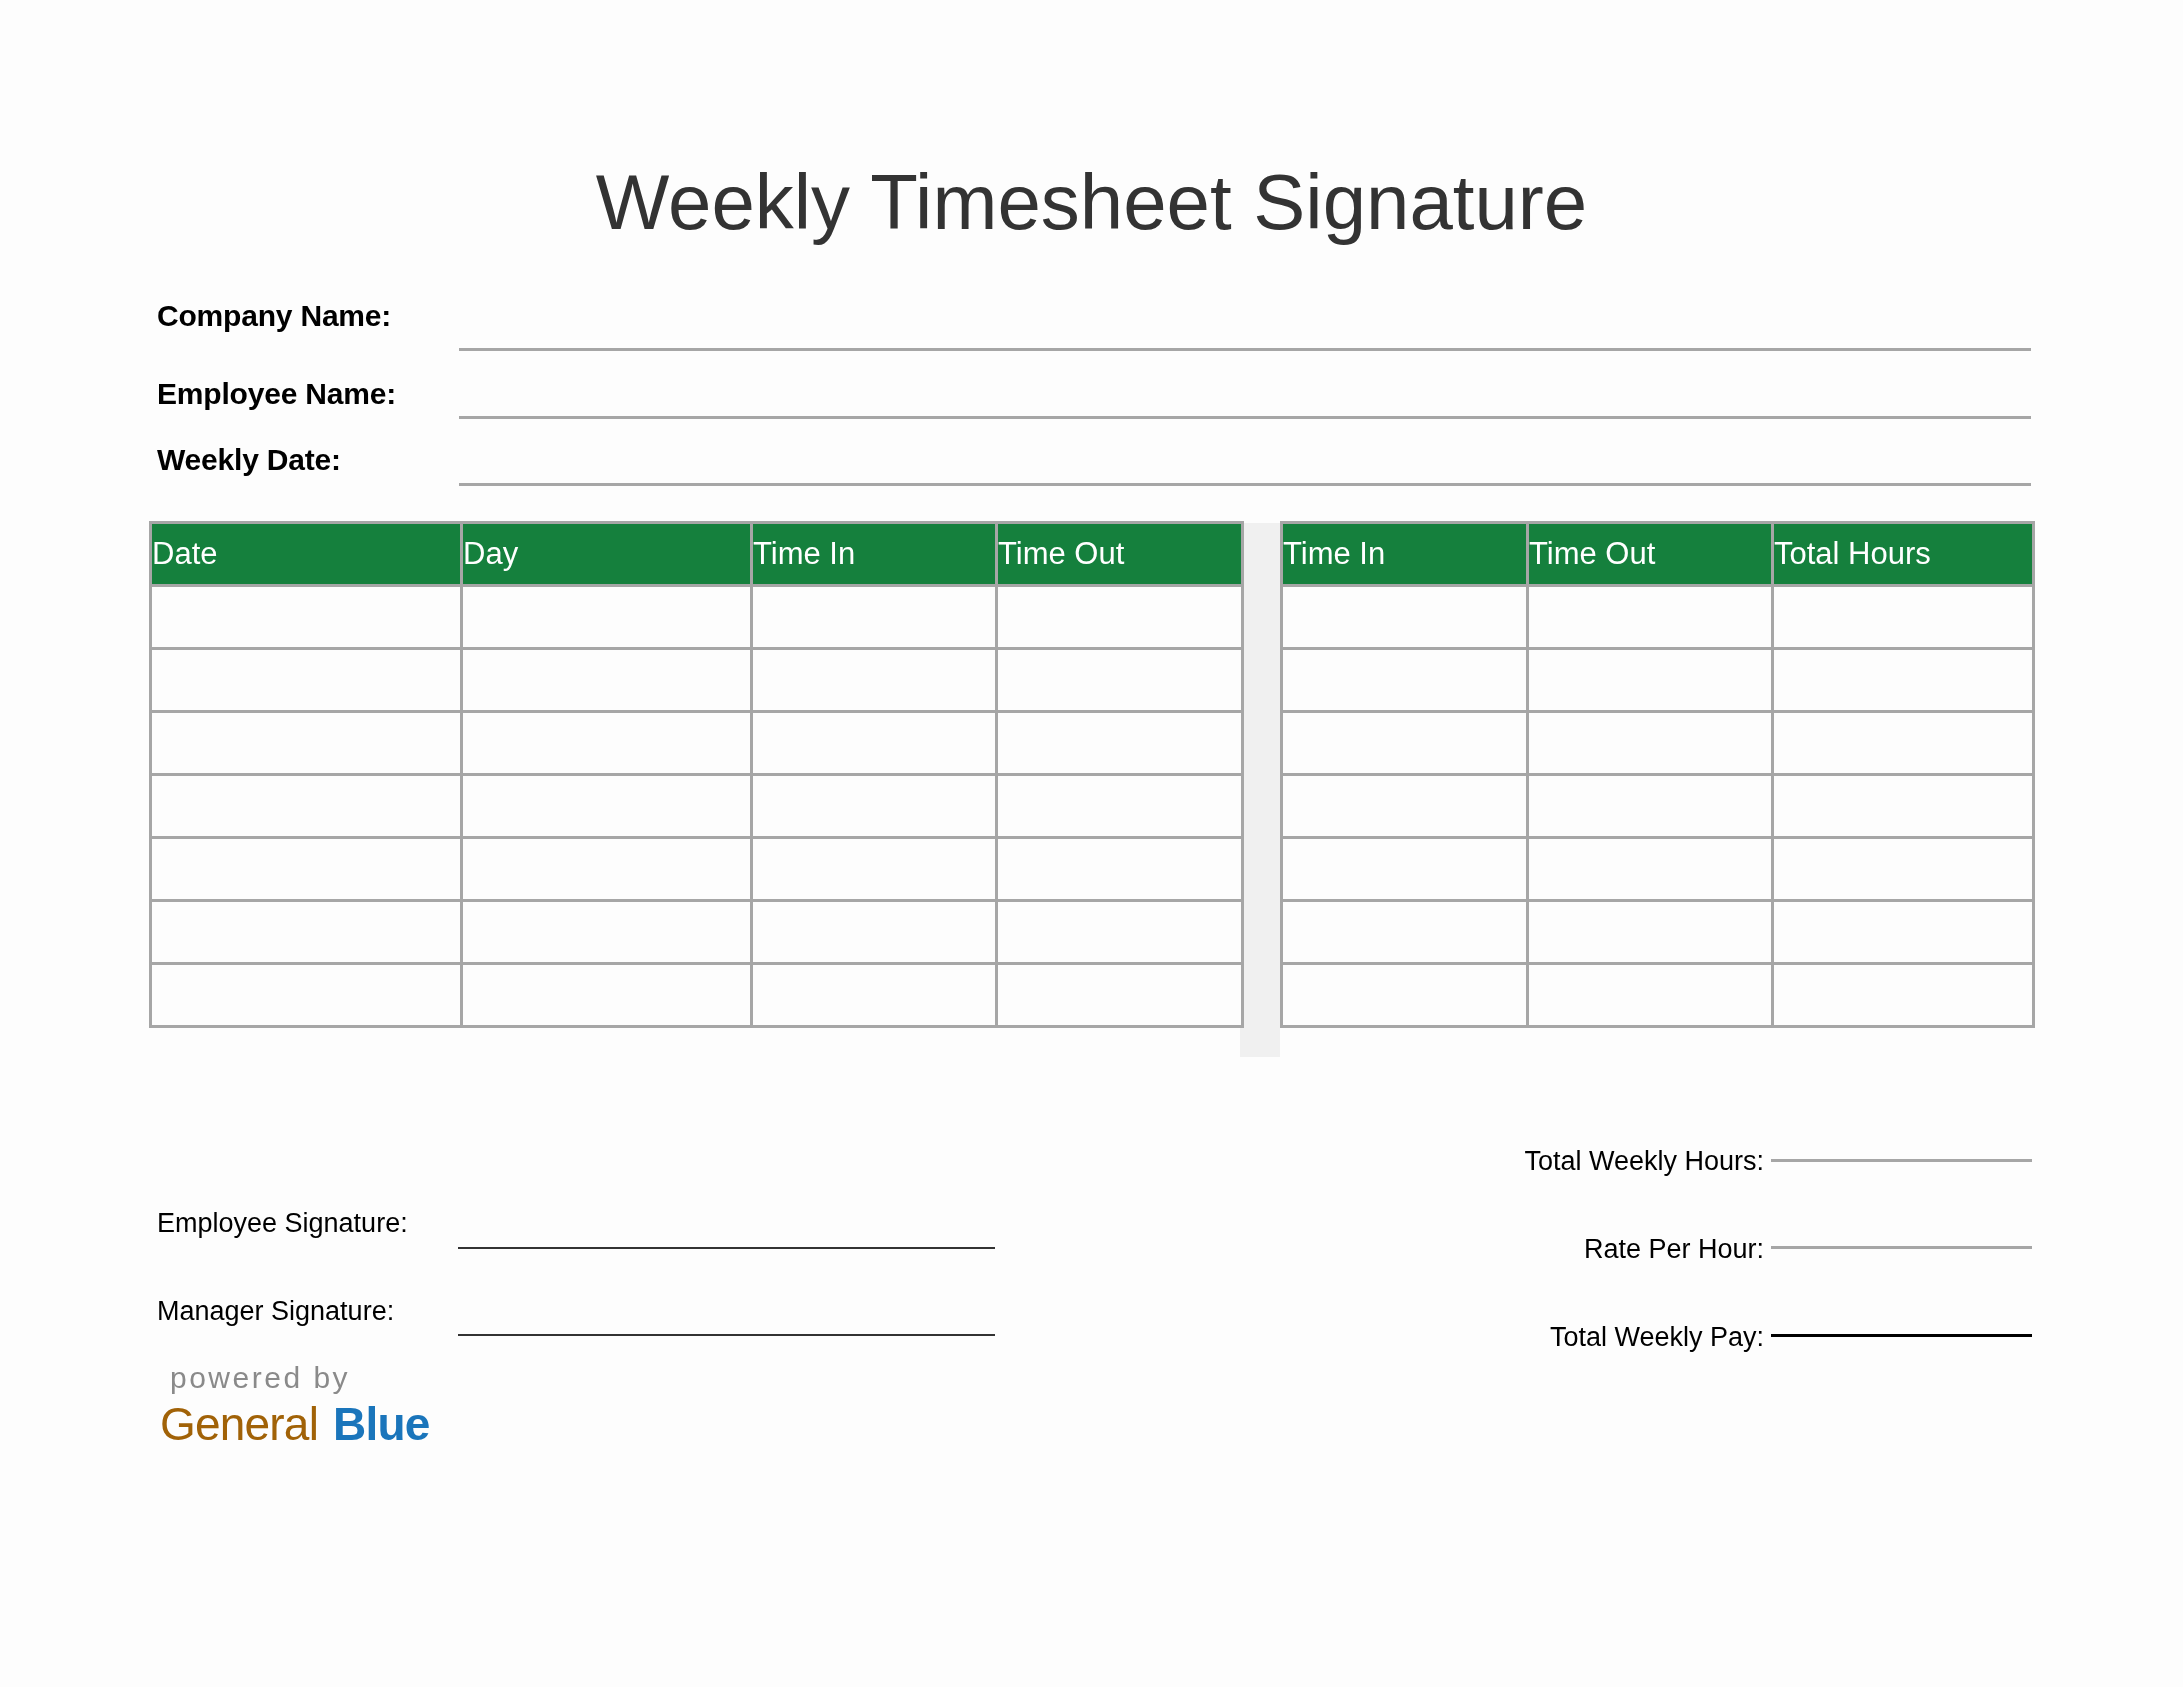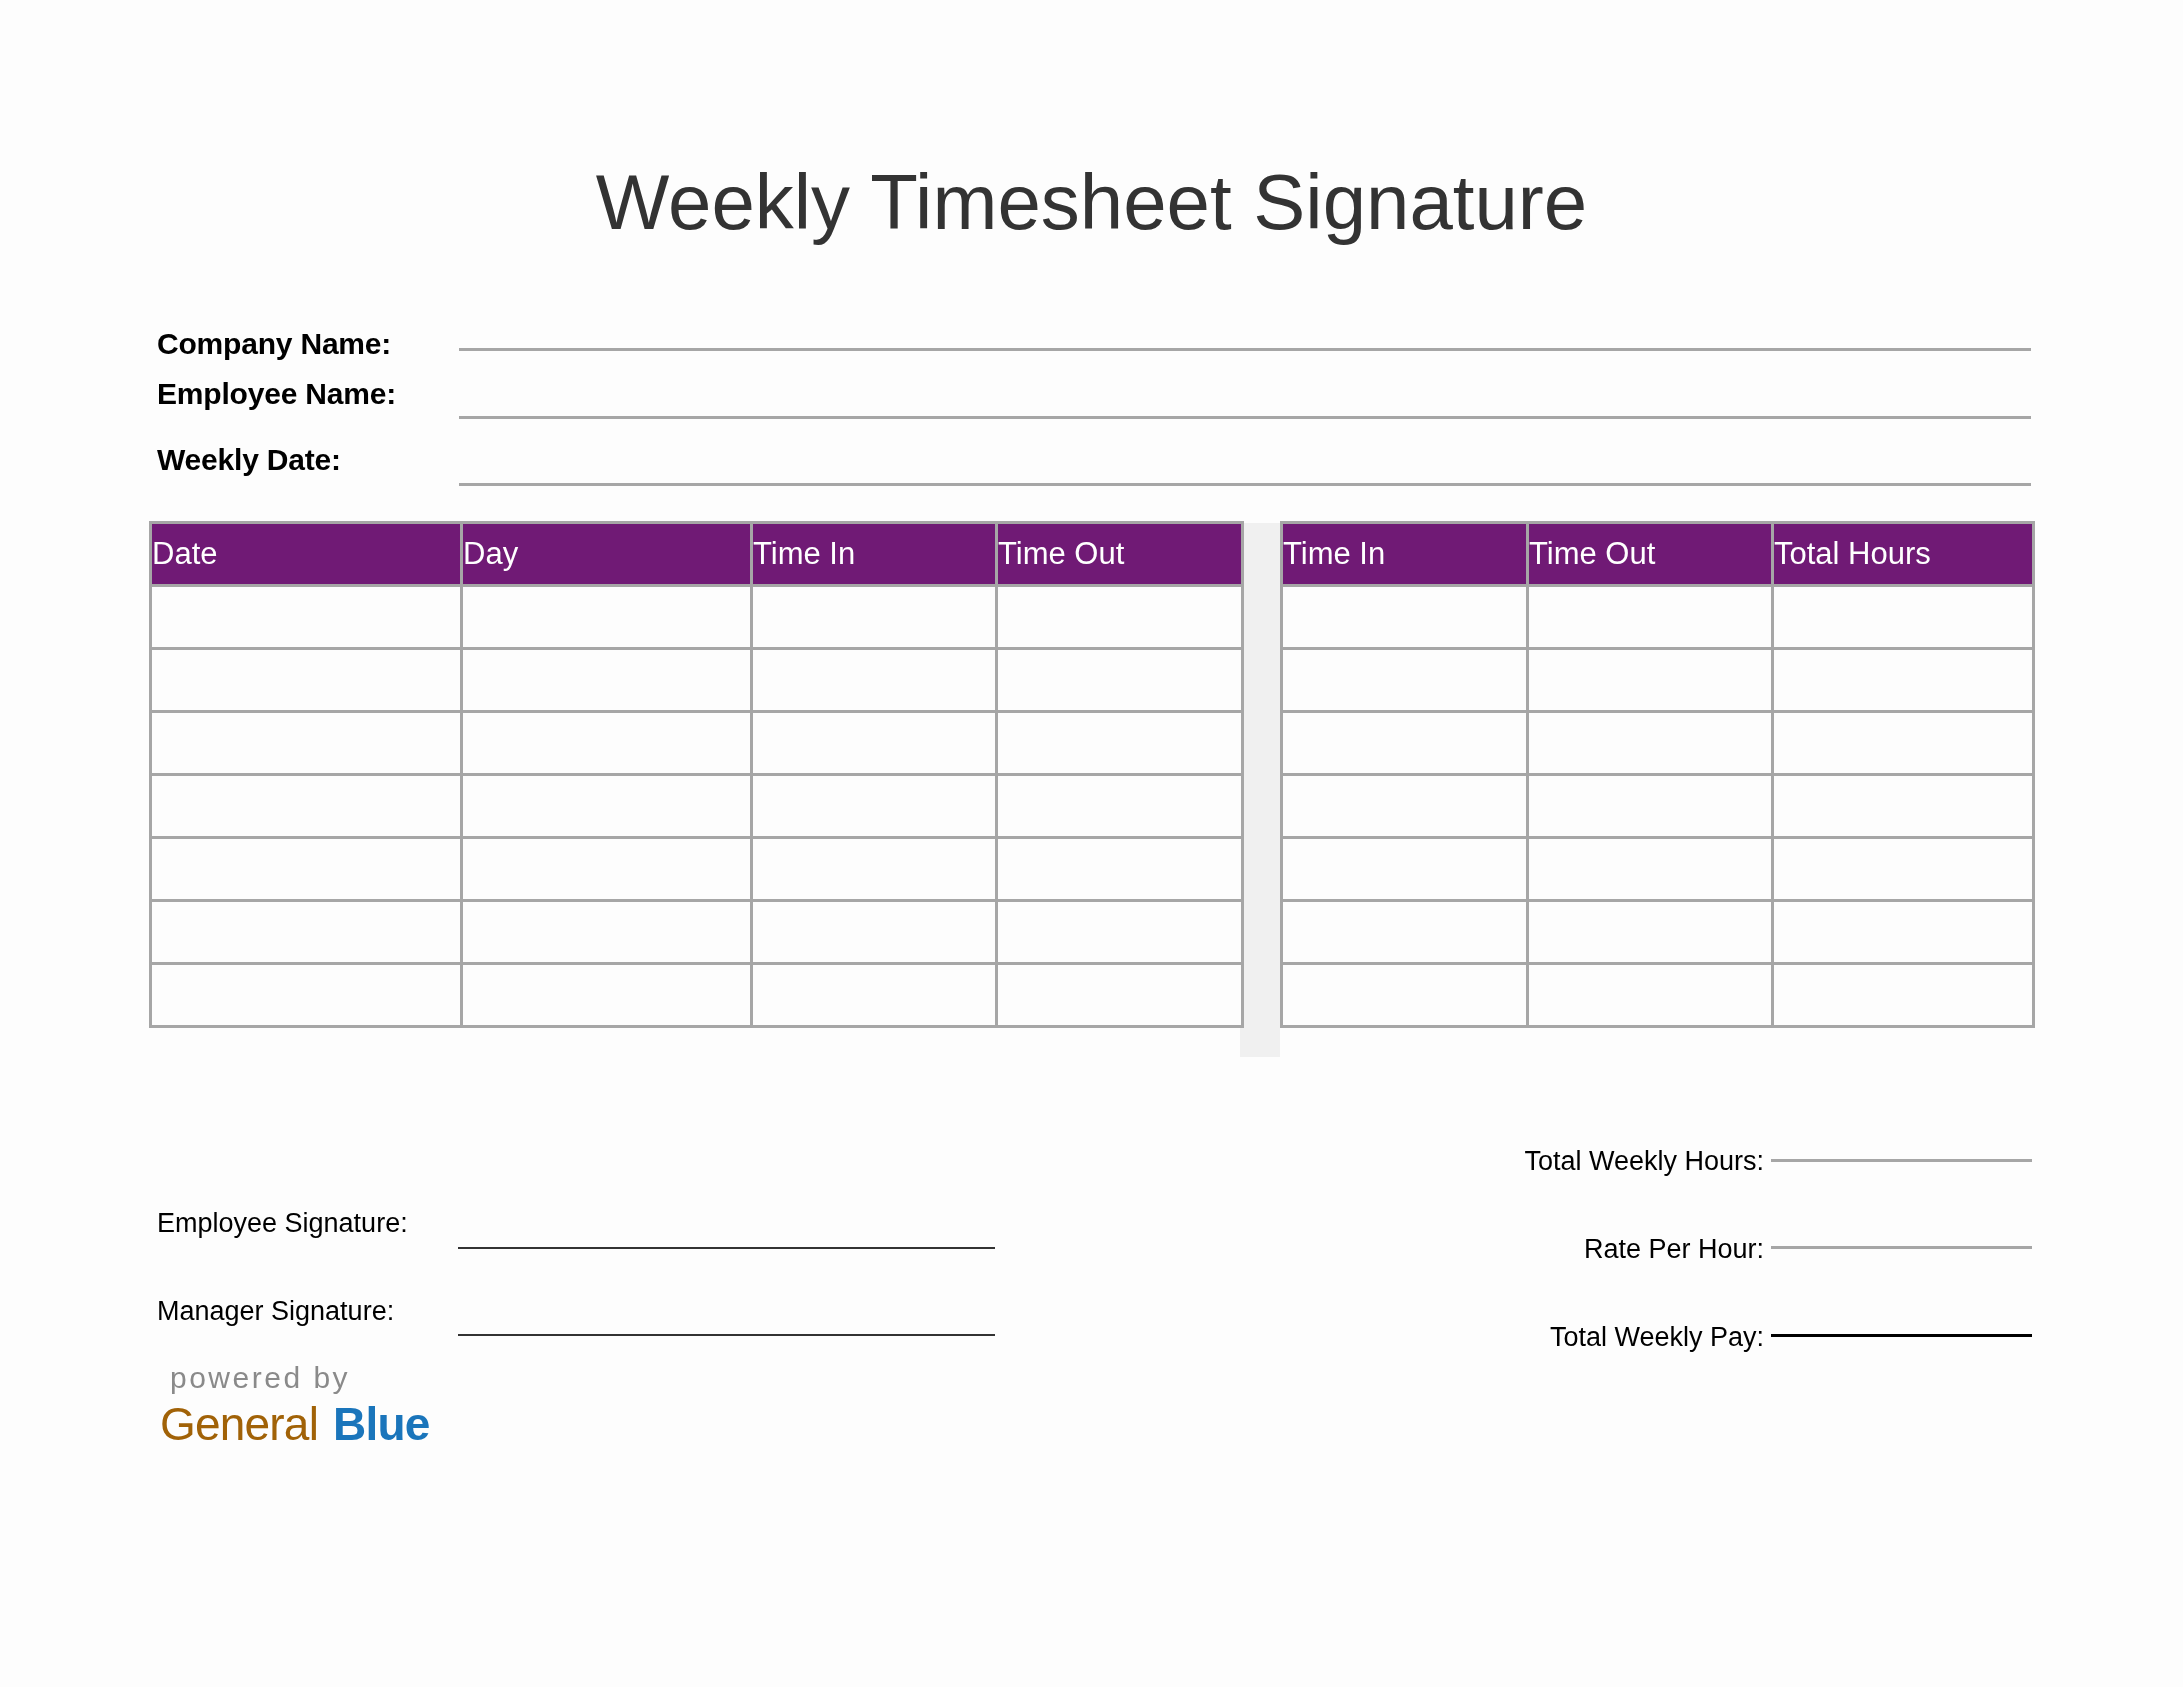--- a/index.html
+++ b/index.html
@@ -5,21 +5,21 @@
   html, body { margin:0; padding:0; }
   body { width:2183px; height:1687px; background:#fdfdfd; position:relative; overflow:hidden;
          font-family:"Liberation Sans", "DejaVu Sans", sans-serif; color:#000; }
   .abs { position:absolute; }
   .title { left:0; width:2183px; top:157px; text-align:center; font-size:78px; color:#333333; line-height:91px; white-space:nowrap; }
   .field-label { left:157px; font-size:30px; font-weight:bold; line-height:36px; white-space:nowrap; letter-spacing:-0.2px; }
   .field-line { left:459px; width:1572px; height:3.3px; background:#a6a6a6; }
 
   table.ts { position:absolute; border-collapse:collapse; table-layout:fixed; }
   table.ts th, table.ts td { border:3.3px solid #a6a6a6; padding:0; }
-  table.ts th { background:#701a75; color:#ffffff; font-weight:normal; font-size:31px; height:60px; white-space:nowrap; }
+  table.ts th { background:#15803d; color:#ffffff; font-weight:normal; font-size:31px; height:60px; white-space:nowrap; }
   table.ts td { height:60px; background:#fdfdfd; }
   th.left { text-align:left; padding-left:25px; }
   th.center { text-align:left; }
   .gap { left:1240px; top:523px; width:40px; height:534px; background:#f0f0f0; }
 
   .sum-label { font-size:27px; line-height:33px; text-align:right; width:496px; left:1268px; white-space:nowrap;margin-top:24px; }
   .sum-line { left:1771px; width:261px; height:3.3px; background:#a6a6a6; }
   .sum-line.dark { background:#000; height:3.3px; }
   .sig-label { left:157px; font-size:27px; line-height:33px; white-space:nowrap; }
   .sig-line { left:458px; width:537px; height:1.7px; background:#333; }
@@ -27,21 +27,21 @@
   .powered { left:170px; top:1363px; font-size:30px; color:#8a8a8a; letter-spacing:2.5px; line-height:30px; white-space:nowrap; }
   .brand { left:160px; top:1398px; font-size:46px; line-height:53px; white-space:nowrap; letter-spacing:-0.8px; }
   .brand .b1 { color:#a16207; }
   .brand .b2 { color:#1a75bb; margin-left:15px;font-weight:bold; }
 </style>
 </head>
 <body>
 
 <div class="abs title">Weekly Timesheet Signature</div>
 
-<div class="abs field-label" style="top:326px;text-align:right;">Company Name:</div>
+<div class="abs field-label" style="top:298px;text-align:right;">Company Name:</div>
 <div class="abs field-line" style="top:348px;"></div>
 
 <div class="abs field-label" style="top:376px;">Employee Name:</div>
 <div class="abs field-line" style="top:416px;"></div>
 
 <div class="abs field-label" style="top:442px;">Weekly Date:</div>
 <div class="abs field-line" style="top:483px;"></div>
 
 <div class="abs gap"></div>
 

